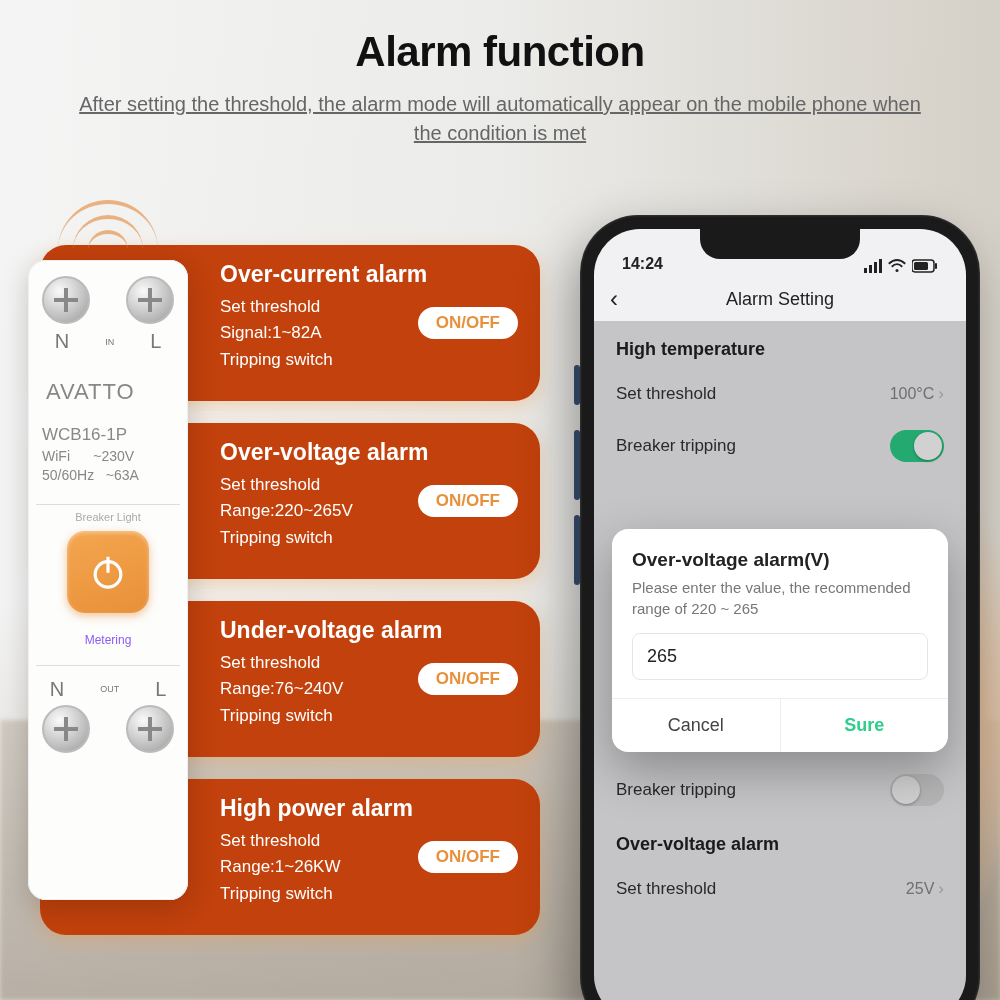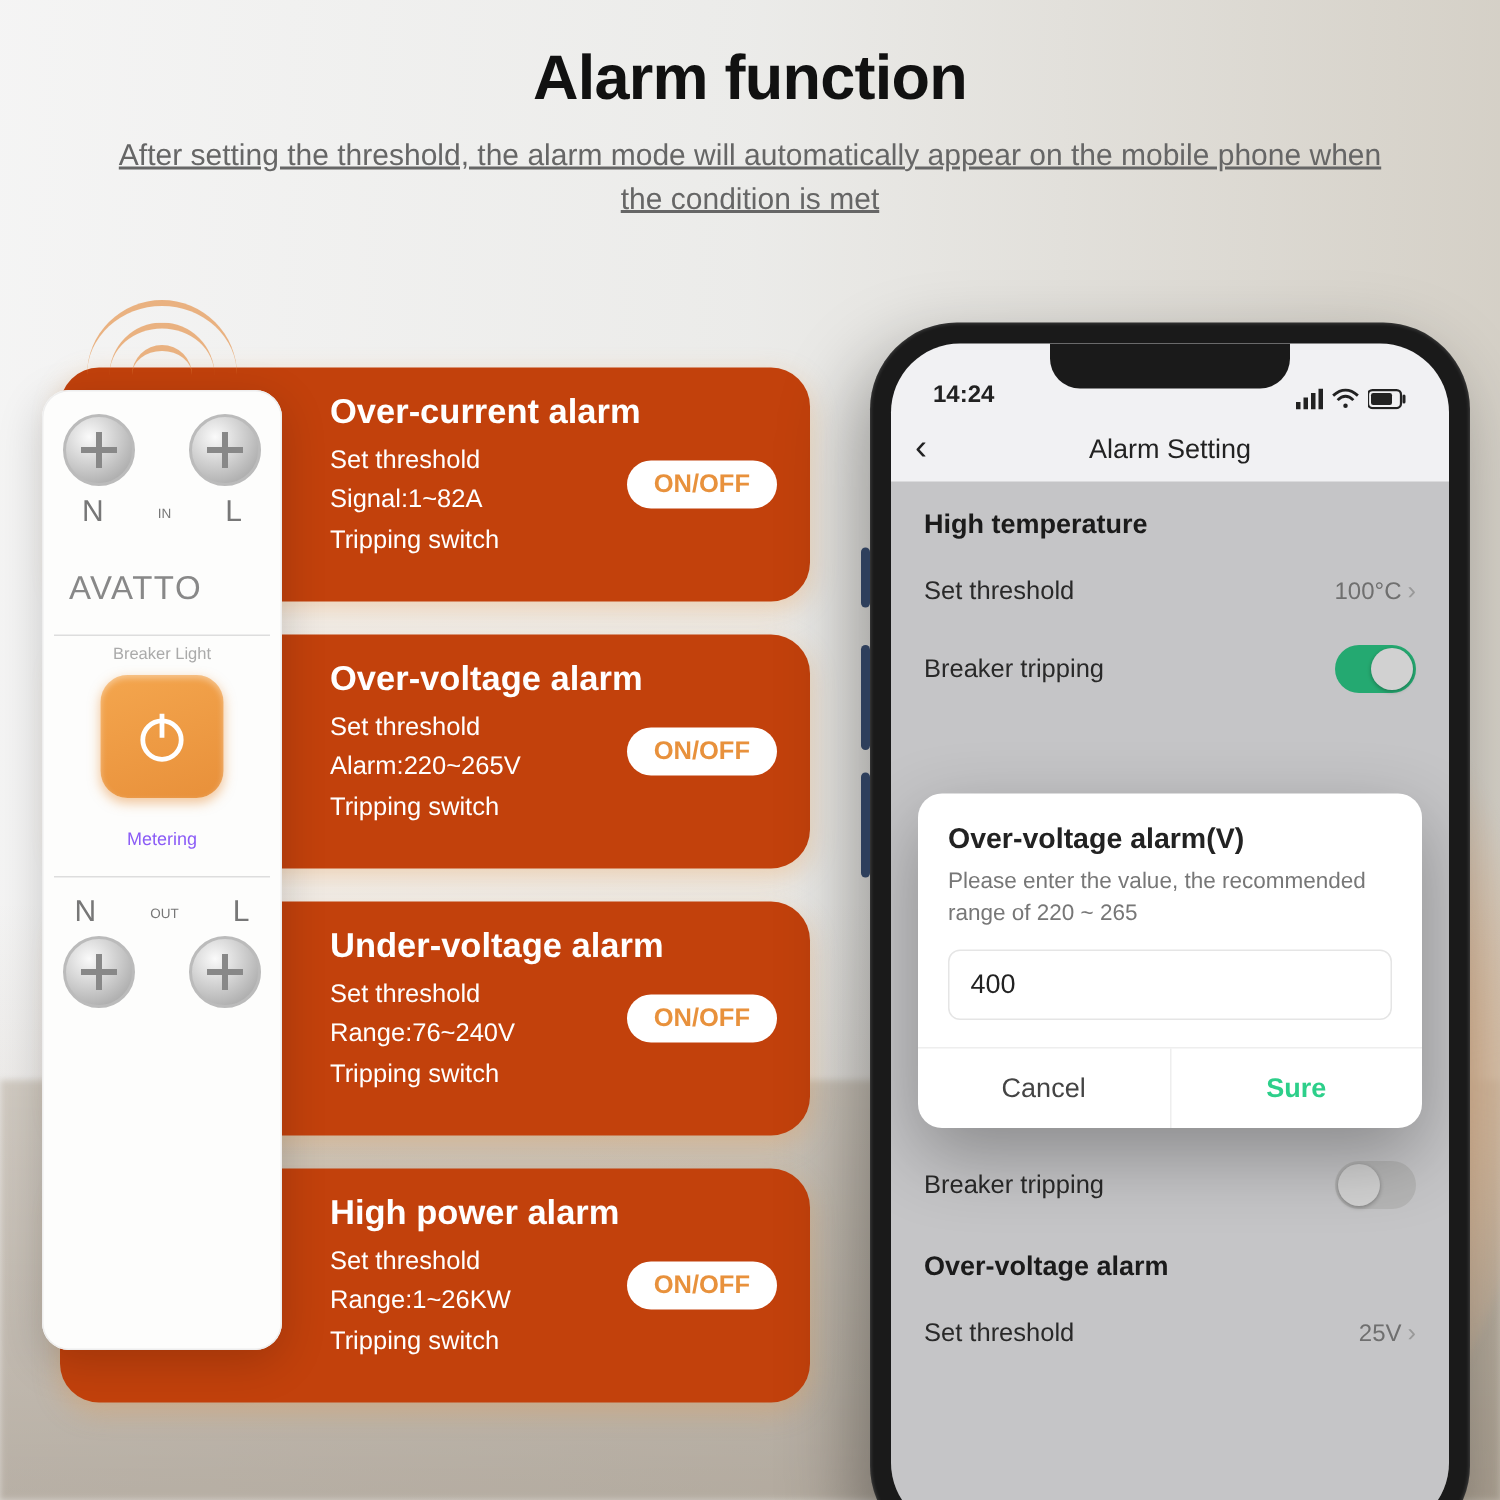--- a/index.html
+++ b/index.html
@@ -213,21 +213,21 @@
       <div>Set threshold</div>
       <div>Signal:1~82A</div>
       <div>Tripping switch</div>
     </div>
     <div class="onoff">ON/OFF</div>
   </div>
   <div class="card">
     <h3>Over-voltage alarm</h3>
     <div class="lines">
       <div>Set threshold</div>
-      <div>Alarm:220~265V</div>
+      <div>Range:220~265V</div>
       <div>Tripping switch</div>
     </div>
     <div class="onoff">ON/OFF</div>
   </div>
   <div class="card">
     <h3>Under-voltage alarm</h3>
     <div class="lines">
       <div>Set threshold</div>
       <div>Range:76~240V</div>
       <div>Tripping switch</div>
@@ -254,20 +254,25 @@
   <div class="terminals">
     <div class="screw"></div>
     <div class="screw"></div>
   </div>
   <div class="nl">
     <span>N</span>
     <small>IN</small>
     <span>L</span>
   </div>
   <div class="brand">AVATTO</div>
+  <div class="model-block">
+    <div class="model">WCB16-1P</div>
+    <div style="white-space:pre;">WiFi      ~230V</div>
+    <div style="white-space:pre;">50/60Hz   ~63A</div>
+  </div>
   <div class="divider"></div>
   <div class="signal-label">Breaker Light</div>
   <div class="power-btn">
     <svg viewBox="0 0 50 50">
         <circle cx="25" cy="28" r="16"></circle>
         <line x1="25" y1="6" x2="25" y2="26"></line>
       </svg>
   </div>
   <div class="metering">Metering</div>
   <div class="divider"></div>
@@ -346,21 +351,21 @@
         <div class="row">
           <span>Set threshold</span>
           <span><span class="val">25V</span><span class="chev">›</span></span>
         </div>
       </div>
 
       <div class="modal-dim" style="top:92px;"></div>
       <div class="modal">
         <h4>Over-voltage alarm(V)</h4>
         <p>Please enter the value, the recommended range of 220 ~ 265</p>
-        <div class="input">400</div>
+        <div class="input">265</div>
         <div class="m-actions">
           <div class="cancel">Cancel</div>
           <div class="sep"></div>
           <div class="sure">Sure</div>
         </div>
       </div>
 
     </div>
   </div>
 </div>

